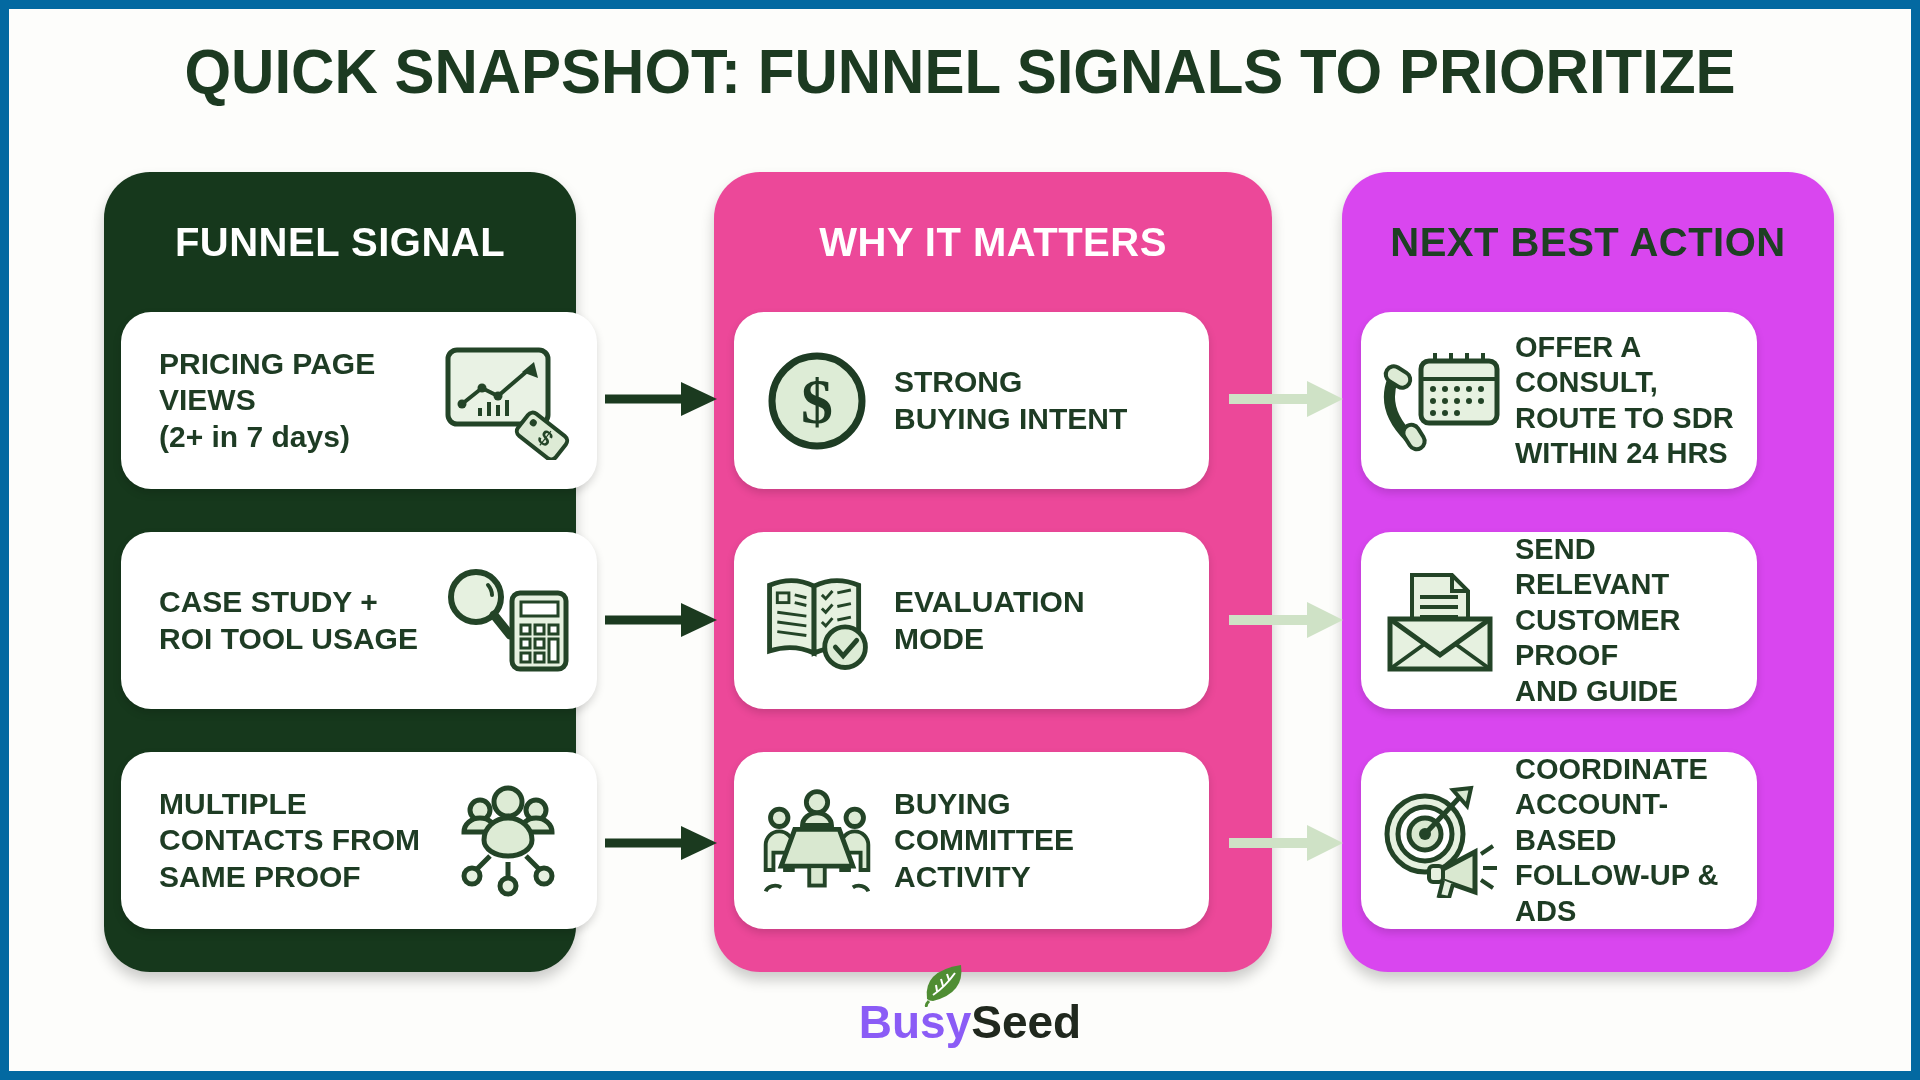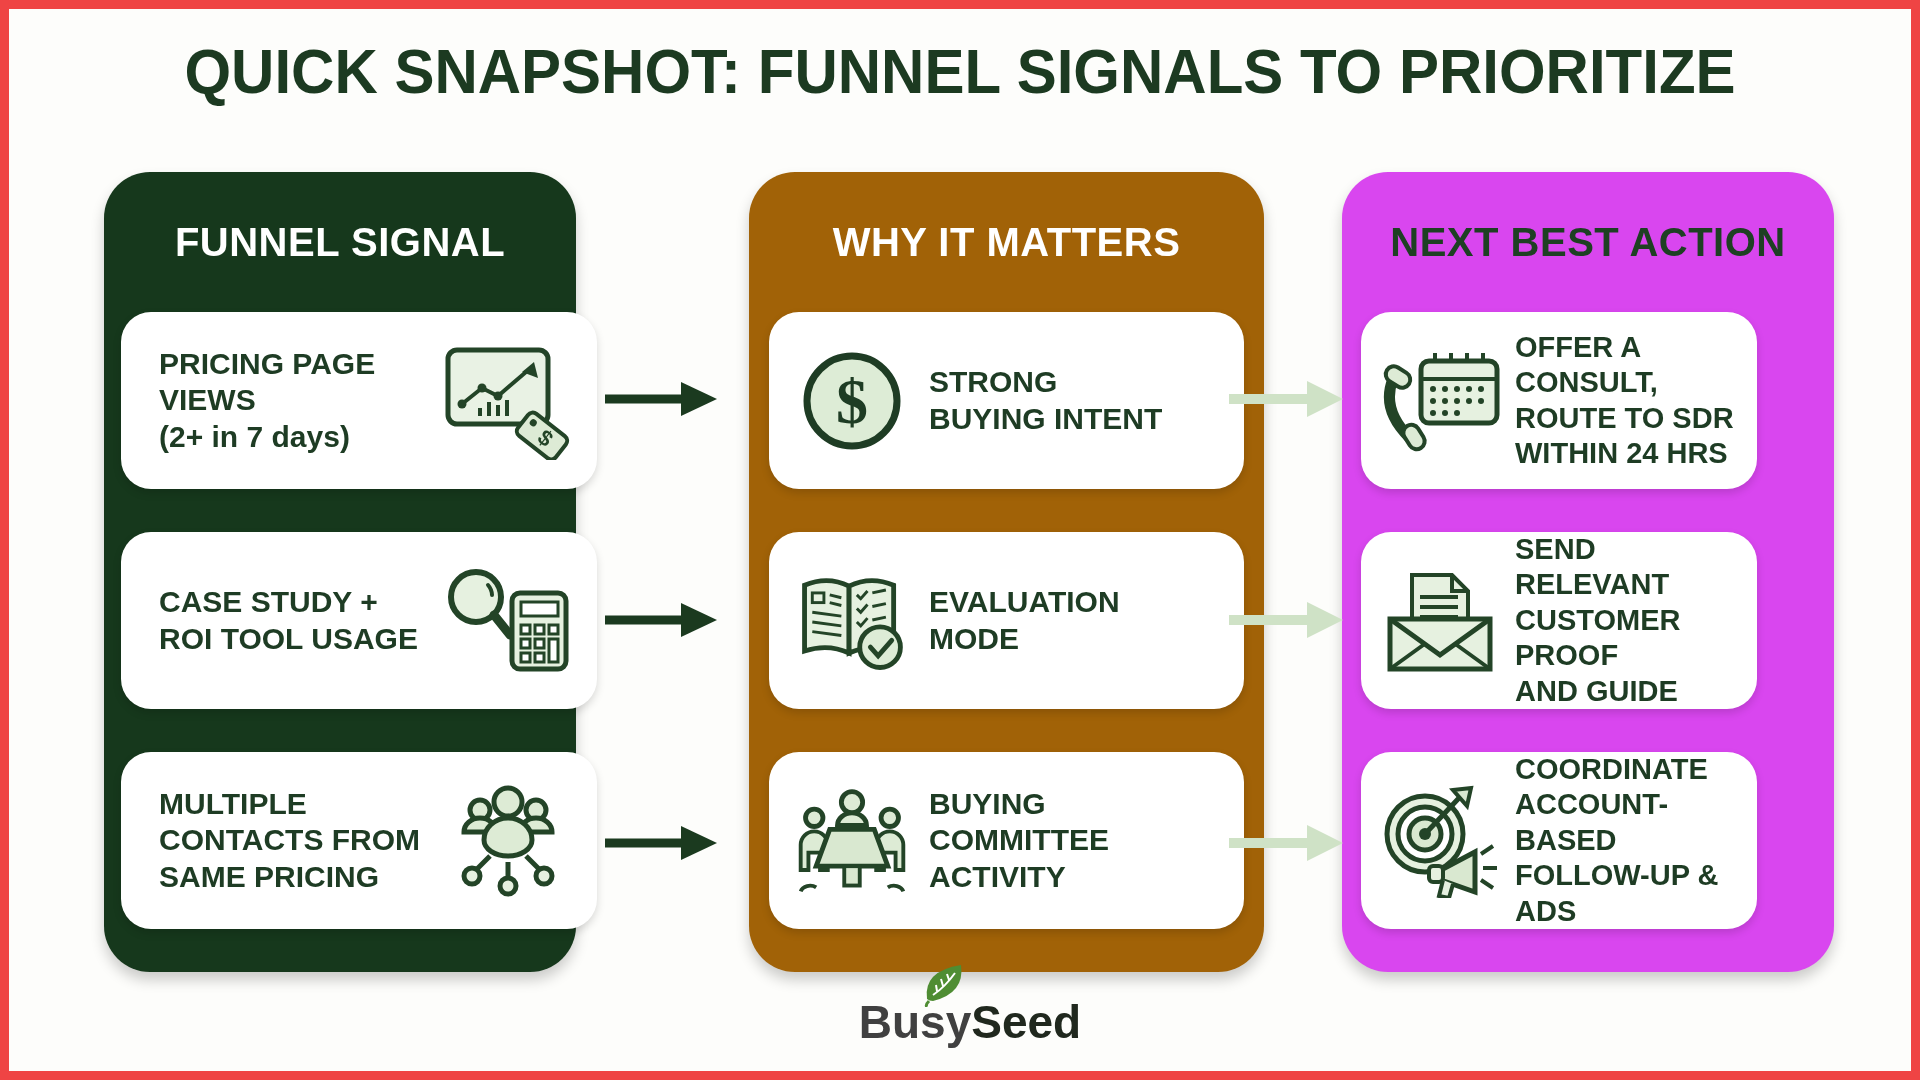--- a/index.html
+++ b/index.html
@@ -1,24 +1,24 @@
 <!DOCTYPE html>
 <html><head>
 <meta charset="utf-8">
 <style>
   html,body{margin:0;padding:0;background:#ffffff;font-family:"Liberation Sans",sans-serif;}
-  #canvas{position:relative;width:1920px;height:1080px;background:#fdfdfb;border:9px solid #ef4444;box-sizing:border-box;overflow:hidden;}
+  #canvas{position:relative;width:1920px;height:1080px;background:#fdfdfb;border:9px solid #0369a1;box-sizing:border-box;overflow:hidden;}
 
   .title{position:absolute;top:26px;left:0;right:0;text-align:center;
          font-size:60px;font-weight:800;letter-spacing:0px;color:#1c3a21;
          transform:scaleY(1.06);transform-origin:top center;white-space:nowrap;}
 
   .col{position:absolute;top:163px;height:800px;border-radius:46px;box-shadow:0 8px 14px rgba(0,0,0,.20);}
   .col-funnel {left:95px;  width:472px; background:#16381c;}
-  .col-why    {left:740px; width:515px; background:#a16207;}
+  .col-why    {left:705px; width:558px; background:#ec4899;}
   .col-action {left:1333px;width:492px; background:#d946ef;}
 
   .col-header{position:absolute;top:0;left:0;right:0;height:140px;display:flex;
               align-items:center;justify-content:center;font-size:40px;font-weight:800;letter-spacing:.5px;}
   .col-funnel .col-header,.col-why .col-header{color:#ffffff;}
   .col-action .col-header{color:#1e4023;}
 
   .card{position:absolute;background:#ffffff;border-radius:30px;display:flex;align-items:center;
         box-shadow:0 4px 8px rgba(0,0,0,.15);box-sizing:border-box;}
   .col-funnel .card{left:17px;width:476px;padding:0 14px 0 38px;}
@@ -32,21 +32,21 @@
   .col-funnel .card-text{flex:1;}
   .col-action .card-text{font-size:29px;}
   .icon-box{display:flex;align-items:center;justify-content:center;flex:none;}
   .col-funnel .icon-box{width:150px;}
   .col-why .icon-box,.col-action .icon-box{width:122px;}
 
   .arrow{position:absolute;}
 
   .logo{position:absolute;left:0;right:0;bottom:22px;display:flex;justify-content:center;}
   .logo-inner{position:relative;display:inline-flex;align-items:baseline;font-size:46px;font-weight:800;}
-  .logo-busy{color:#404040;margin-left:20px;}
+  .logo-busy{color:#8b5cf6;margin-left:20px;}
   .logo-seed{color:#20281e;}
   .leaf{position:absolute;top:-34px;left:78px;}
 </style>
 </head>
 <body>
 
 <div id="canvas">
 
   <div class="title">QUICK SNAPSHOT: FUNNEL SIGNALS TO PRIORITIZE</div>
 
@@ -96,21 +96,21 @@
           <rect x="107" y="74" width="9" height="23" fill="#ffffff" stroke="#234427" stroke-width="3"></rect>
           <rect x="79" y="88" width="9" height="9" fill="#ffffff" stroke="#234427" stroke-width="3"></rect>
           <rect x="93" y="88" width="9" height="9" fill="#ffffff" stroke="#234427" stroke-width="3"></rect>
         </svg>
       </div>
     </div>
 
     <div class="card row3">
       <div class="card-text">MULTIPLE
 CONTACTS FROM
-SAME PRICING</div>
+SAME PROOF</div>
       <div class="icon-box">
         <svg width="124" height="118" viewBox="0 0 124 118">
           <circle cx="34" cy="28" r="10" fill="#ddebd5" stroke="#234427" stroke-width="5"></circle>
           <circle cx="90" cy="28" r="10" fill="#ddebd5" stroke="#234427" stroke-width="5"></circle>
           <path d="M18,50 a16,14 0 0 1 32,0 z" fill="#ddebd5" stroke="#234427" stroke-width="5"></path>
           <path d="M74,50 a16,14 0 0 1 32,0 z" fill="#ddebd5" stroke="#234427" stroke-width="5"></path>
           <circle cx="62" cy="20" r="14" fill="#ddebd5" stroke="#234427" stroke-width="5"></circle>
           <path d="M38,58 a24,22 0 0 1 48,0 a24,16 0 0 1 -48,0 z" fill="#ddebd5" stroke="#234427" stroke-width="5"></path>
           <line x1="44" y1="74" x2="30" y2="88" stroke="#234427" stroke-width="5"></line>
           <line x1="62" y1="80" x2="62" y2="96" stroke="#234427" stroke-width="5"></line>

